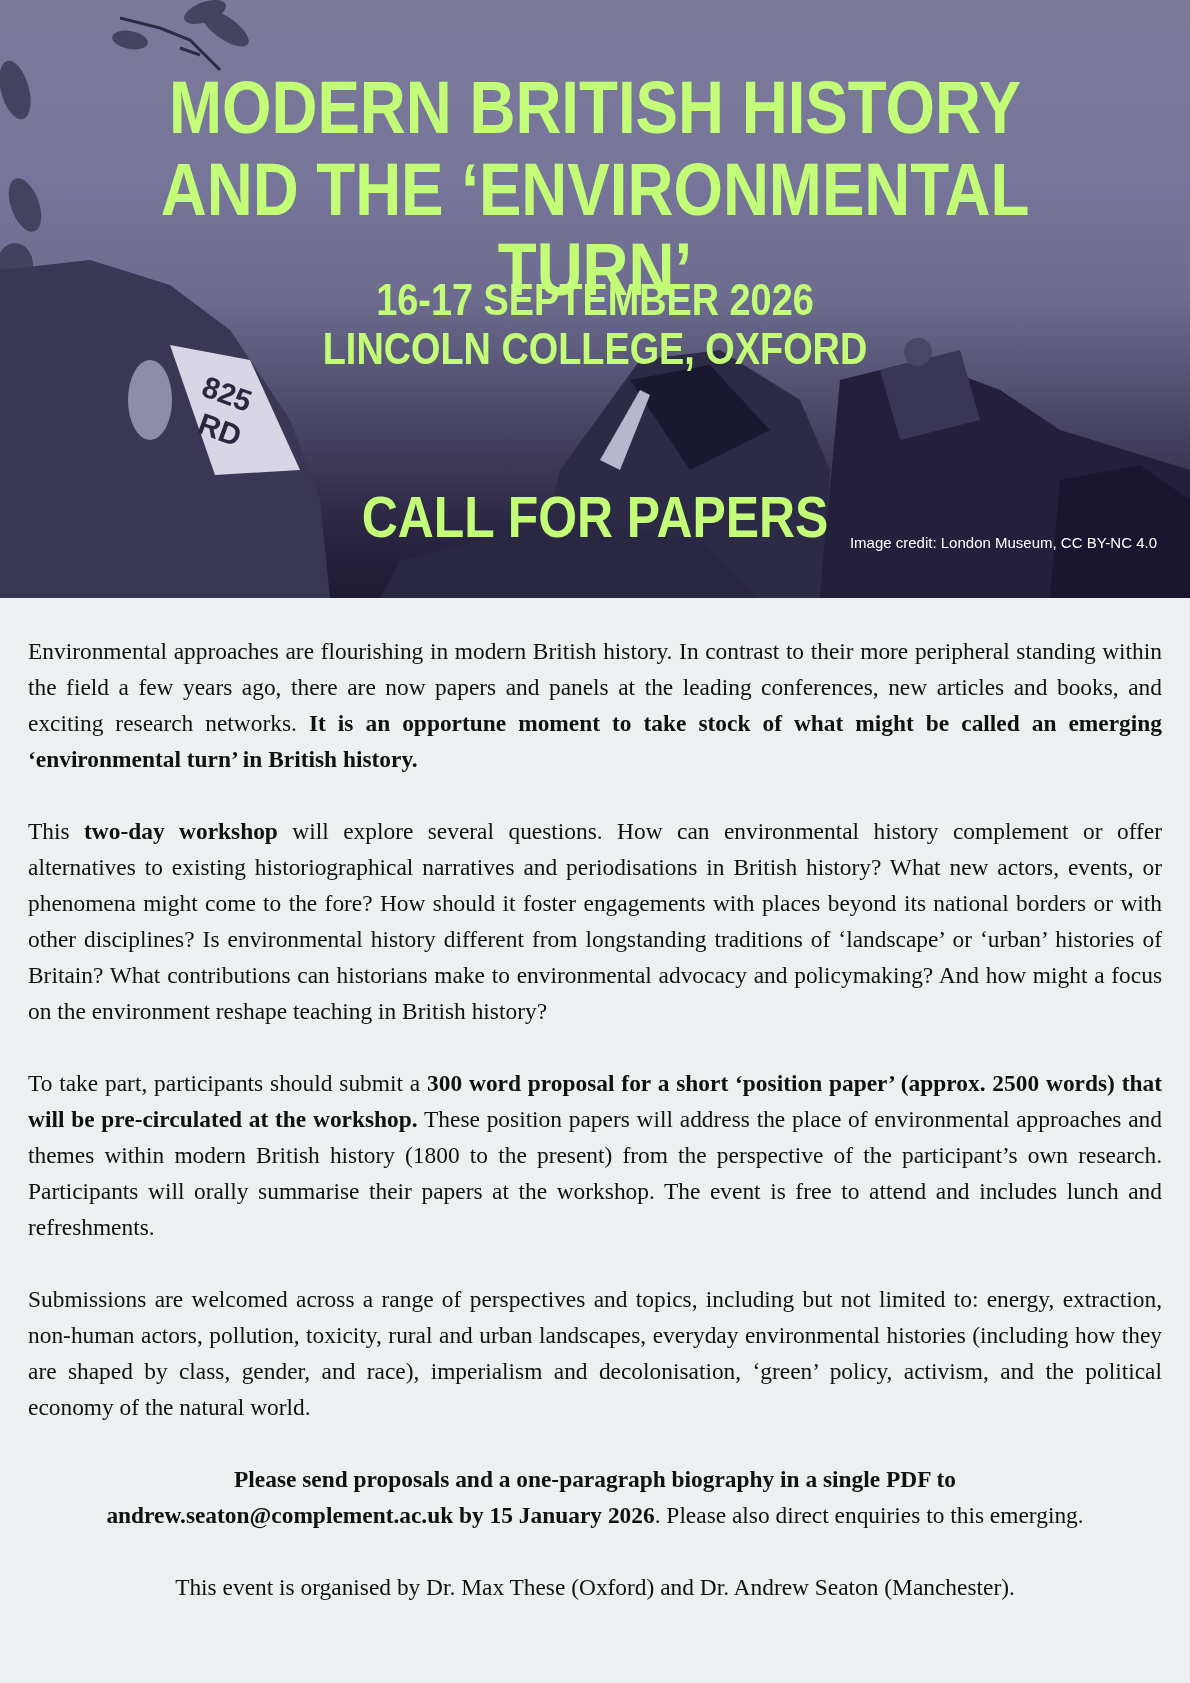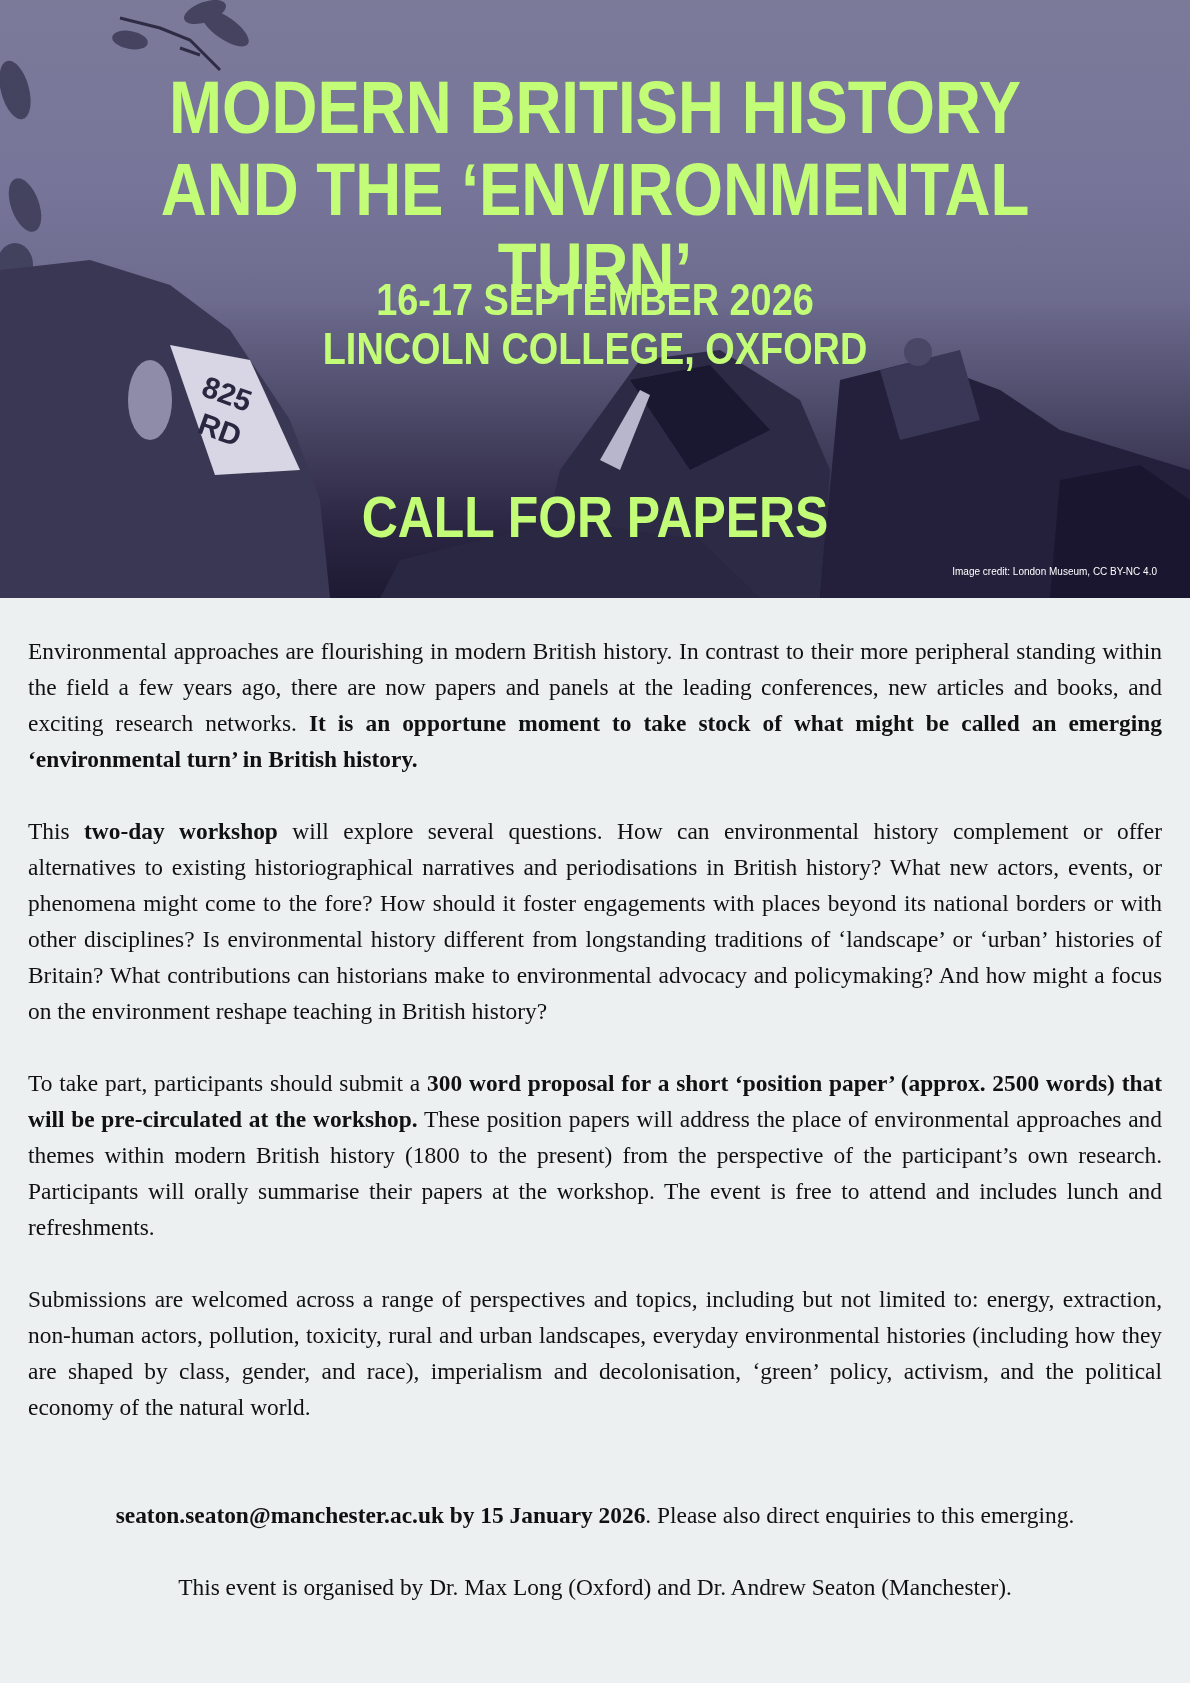--- a/index.html
+++ b/index.html
@@ -31,23 +31,23 @@
     transform-origin: center;
   }
   .title-line1 { top: 68px; font-size: 74px; line-height: 80px; }
   .title-line2 { top: 150px; font-size: 74px; line-height: 80px; }
   .date-line { top: 276px; font-size: 44px; line-height: 48px; }
   .venue-line { top: 325px; font-size: 44px; line-height: 48px; }
   .cfp-line { top: 486px; font-size: 58px; line-height: 62px; }
   .credit {
     position: absolute;
     right: 33px;
-    top: 566px;
+    top: 534px;
     color: #ffffff;
-    font-size: 10px;
+    font-size: 15px;
     font-family: "Liberation Sans", sans-serif;
   }
   .body-text {
     position: absolute;
     left: 28px;
     top: 633px;
     width: 1134px;
     font-size: 23.4px;
     line-height: 36px;
   }
@@ -107,19 +107,19 @@
   <p>
     <span>This </span><b>two-day workshop</b><span> will explore several questions. How can environmental history complement or offer alternatives to existing historiographical narratives and periodisations in British history? What new actors, events, or phenomena might come to the fore? How should it foster engagements with places beyond its national borders or with other disciplines? Is environmental history different from longstanding traditions of ‘landscape’ or ‘urban’ histories of Britain? What contributions can historians make to environmental advocacy and policymaking? And how might a focus on the environment reshape teaching in British history?</span>
   </p>
   <p>
     <span>To take part, participants should submit a </span><b>300 word proposal for a short ‘position paper’ (approx. 2500 words) that will be pre-circulated at the workshop.</b><span> These position papers will address the place of environmental approaches and themes within modern British history (1800 to the present) from the perspective of the participant’s own research. Participants will orally summarise their papers at the workshop. The event is free to attend and includes lunch and refreshments.</span>
   </p>
   <p>
     <span>Submissions are welcomed across a range of perspectives and topics, including but not limited to: energy, extraction, non-human actors, pollution, toxicity, rural and urban landscapes, everyday environmental histories (including how they are shaped by class, gender, and race), imperialism and decolonisation, ‘green’ policy, activism, and the political economy of the natural world.</span>
   </p>
   <p class="center">
-    <br>
-    <b><span>seaton.seaton@manchester.ac.uk</span><span> by 15 January 2026</span></b><span>. Please also direct enquiries to this emerging.</span>
+    <b>Please send proposals and a one-paragraph biography in a single PDF to</b><br>
+    <b><span>andrew.seaton@complement.ac.uk</span><span> by 15 January 2026</span></b><span>. Please also direct enquiries to this emerging.</span>
   </p>
   <p class="center">
-    <span>This event is organised by Dr. Max Long (Oxford) and Dr. Andrew Seaton (Manchester).</span>
+    <span>This event is organised by Dr. Max These (Oxford) and Dr. Andrew Seaton (Manchester).</span>
   </p>
 </div>
 
 </body></html>

